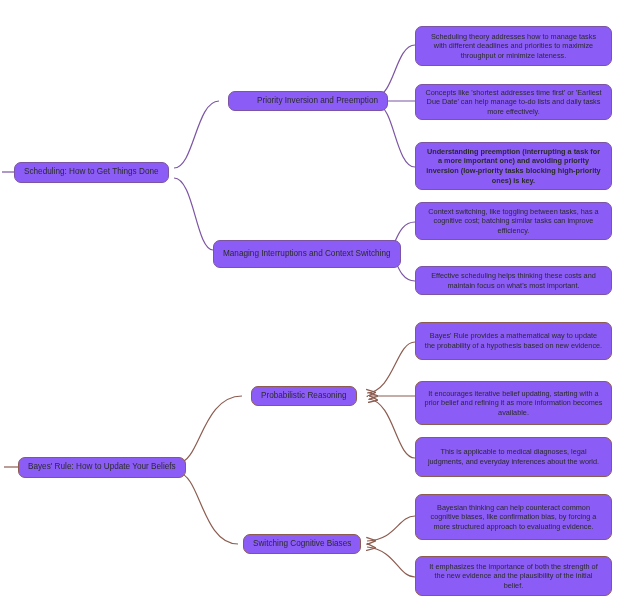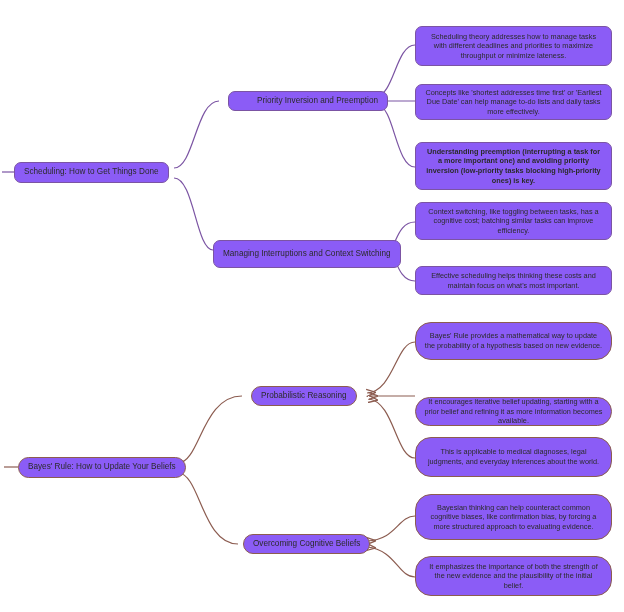--- a/index.html
+++ b/index.html
@@ -41,21 +41,21 @@
   .node.root, .node.branch {
     font-size: 8.2px;
     white-space: nowrap;
     padding: 4px 9px;
   }
   .node.leaf {
     font-size: 7.3px;
     padding: 5px 8px;
   }
   .tree-a .node { border-color: #7b54a3; }
-  .tree-b .node { border-color: #8c5c50; border-radius: 16px; }
+  .tree-b .node { border-color: #8c5c50; }
 </style>
 </head>
 <body>
 
 <div id="canvas">
 
   <svg class="edges" viewBox="0 0 624 612">
     <defs>
       <marker id="arrowA" markerWidth="9" markerHeight="9" refX="7.5" refY="3" orient="auto" markerUnits="strokeWidth">
         <path d="M8,0 L0,3 L8,6" fill="none" stroke="#7b54a3" stroke-width="1.1"></path>
@@ -137,28 +137,28 @@
 
     <div class="node root" style="left:18px; top:457px; height:21px;">
       <span>Bayes' Rule: How to Update Your Beliefs</span>
     </div>
 
     <div class="node branch" style="left:251px; top:386px; height:20px;">
       <span>Probabilistic Reasoning</span>
     </div>
 
     <div class="node branch" style="left:243px; top:534px; height:20px;">
-      <span>Overcoming Cognitive Beliefs</span>
+      <span>Switching Cognitive Biases</span>
     </div>
 
     <div class="node leaf" style="left:415px; top:322px; width:197px; height:38px;">
       <span>Bayes' Rule provides a mathematical way to update the probability of a hypothesis based on new evidence.</span>
     </div>
 
-    <div class="node leaf" style="left:415px; top:397px; width:197px; height:29px;">
+    <div class="node leaf" style="left:415px; top:381px; width:197px; height:44px;">
       <span>It encourages iterative belief updating, starting with a prior belief and refining it as more information becomes available.</span>
     </div>
 
     <div class="node leaf" style="left:415px; top:437px; width:197px; height:40px;">
       <span>This is applicable to medical diagnoses, legal judgments, and everyday inferences about the world.</span>
     </div>
 
     <div class="node leaf" style="left:415px; top:494px; width:197px; height:46px;">
       <span>Bayesian thinking can help counteract common cognitive biases, like confirmation bias, by forcing a more structured approach to evaluating evidence.</span>
     </div>

